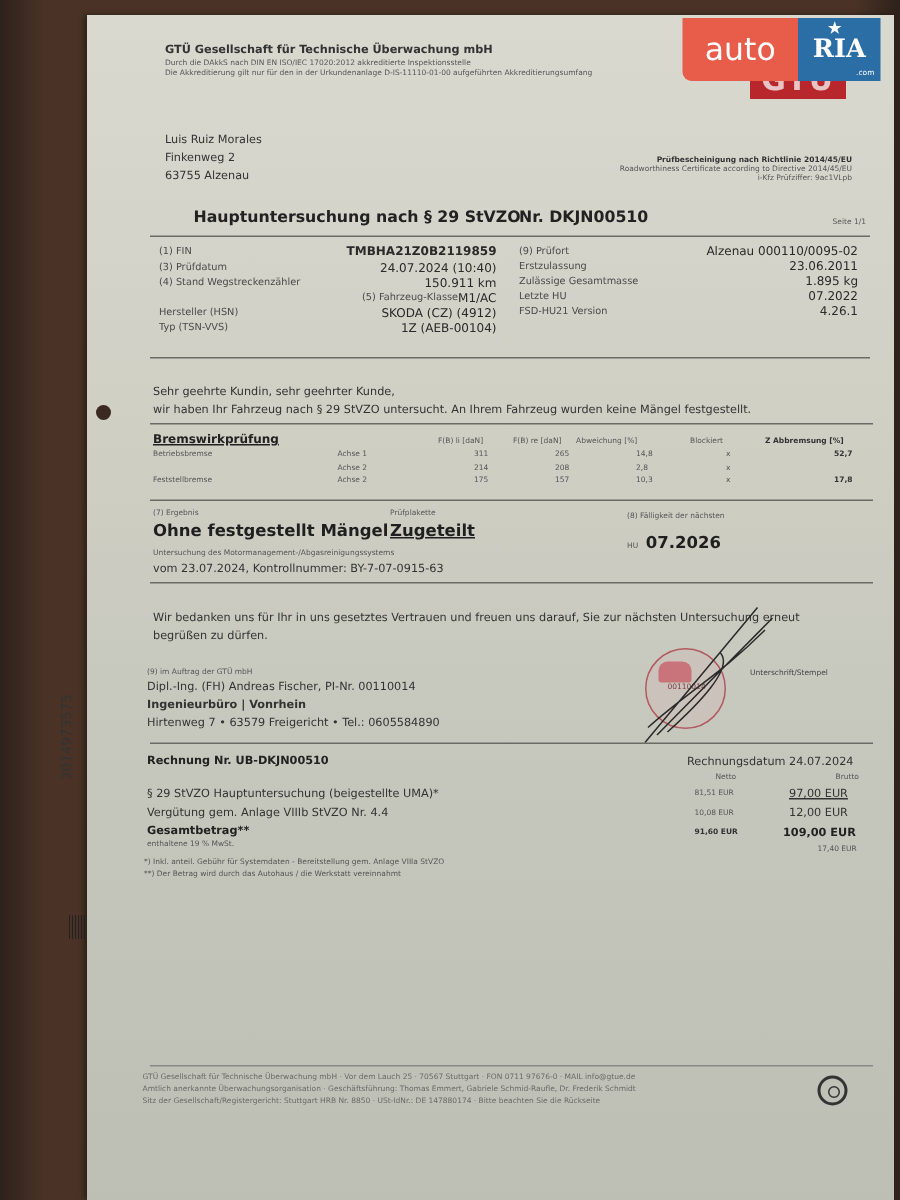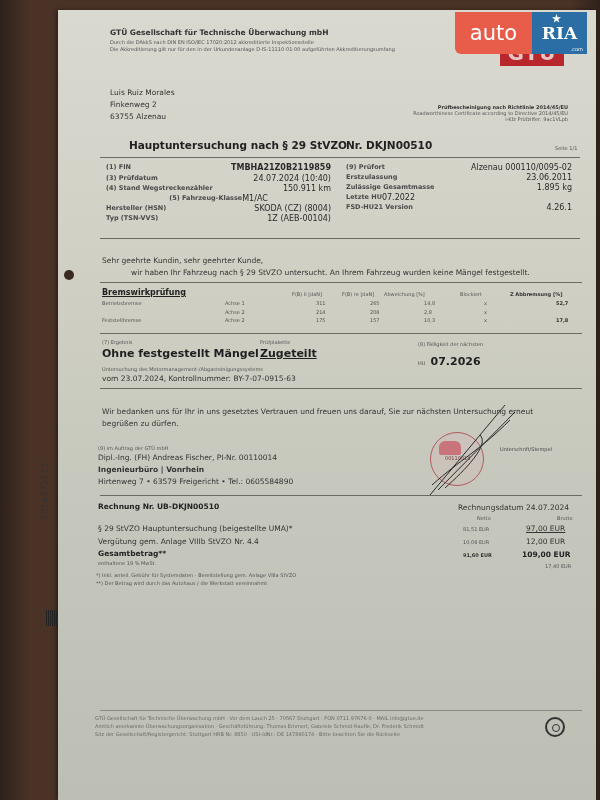--- a/index.html
+++ b/index.html
@@ -5,21 +5,21 @@
   * { box-sizing: border-box; margin: 0; padding: 0; }
   html, body { width: 600px; height: 800px; overflow: hidden; background: #3a2a22; }
   body { font-family: "DejaVu Sans", sans-serif; color: #2b2b2b; position: relative; }
   .bg-top { position: absolute; left: 0; top: 0; width: 600px; height: 800px;
     background: linear-gradient(90deg, #2e211b 0%, #4a3326 5%, #4a3326 95%, #2e211b 100%); }
   .paper { position: absolute; left: 58px; top: 10px; width: 538px; height: 790px;
     background: linear-gradient(180deg, #d9d9d0 0%, #cfcfc4 35%, #c7c8bd 60%, #bdbfb4 100%);
     box-shadow: -2px 0 4px rgba(0,0,0,0.4); }
   .abs { position: absolute; }
   .tiny { font-size: 5px; color: #555; }
-  .small { font-size: 6.5px; color: #4a4a4a; font-weight: bold; }
+  .small { font-size: 6.5px; color: #4a4a4a; }
   .norm { font-size: 7.5px; color: #333; }
   .val { font-size: 8px; color: #2a2a2a; text-align: right; }
   .bold { font-weight: bold; }
   .hr { position: absolute; left: 100px; height: 1px; background: #6b6b66; }
   .gtu-title { left: 110px; top: 28px; font-size: 7.5px; font-weight: bold; color: #333; }
   .logo-gtu { position: absolute; left: 500px; top: 38px; width: 64px; height: 28px;
     background: #b7272c; border-radius: 10px 10px 0 0; color: #e8c4c4; font-weight: bold;
     font-size: 20px; text-align: center; line-height: 30px; letter-spacing: 1px; }
   .autoria { position: absolute; left: 455px; top: 12px; display: flex; height: 42px; }
   .autoria .auto { background: #e85c4a; color: #fff; font-size: 21px; width: 77px;
@@ -90,60 +90,60 @@
       <span class="val bold">TMBHA21Z0B2119859</span>
   </div>
   <div style="display:flex;justify-content:space-between;height:10px;">
     <span class="small">(3) Prüfdatum</span>
       <span class="val">24.07.2024 (10:40)</span>
   </div>
   <div style="display:flex;justify-content:space-between;height:10px;">
     <span class="small">(4) Stand Wegstreckenzähler</span>
       <span class="val">150.911 km</span>
   </div>
-  <div style="display:flex;justify-content:center;height:10px;">
+  <div style="display:flex;justify-content:flex-end;height:10px;">
     <span class="small">(5) Fahrzeug-Klasse</span>
       <span class="val">M1/AC</span>
   </div>
   <div style="display:flex;justify-content:space-between;height:10px;">
     <span class="small">Hersteller (HSN)</span>
-      <span class="val">SKODA (CZ) (8004)</span>
+      <span class="val">SKODA (CZ) (4912)</span>
   </div>
   <div style="display:flex;justify-content:space-between;height:10px;">
     <span class="small">Typ (TSN-VVS)</span>
       <span class="val">1Z (AEB-00104)</span>
   </div>
 </div>
 
 <div class="abs" style="left:346px;top:163px;width:226px;">
   <div style="display:flex;justify-content:space-between;height:10px;">
     <span class="small">(9) Prüfort</span>
       <span class="val">Alzenau 000110/0095-02</span>
   </div>
   <div style="display:flex;justify-content:space-between;height:10px;">
     <span class="small">Erstzulassung</span>
       <span class="val">23.06.2011</span>
   </div>
   <div style="display:flex;justify-content:space-between;height:10px;">
     <span class="small">Zulässige Gesamtmasse</span>
       <span class="val">1.895 kg</span>
   </div>
-  <div style="display:flex;justify-content:flex-start;height:10px;">
+  <div style="display:flex;justify-content:space-between;height:10px;">
     <span class="small">Letzte HU</span>
       <span class="val">07.2022</span>
   </div>
   <div style="display:flex;justify-content:space-between;height:10px;">
     <span class="small">FSD-HU21 Version</span>
       <span class="val">4.26.1</span>
   </div>
 </div>
 <div class="hr" style="top:238px;width:480px;"></div>
 
 <div class="abs norm" style="left:102px;top:256px;">Sehr geehrte Kundin, sehr geehrter Kunde,</div>
-<div class="abs norm" style="left:102px;top:268px;margin-left:29px;">wir haben Ihr Fahrzeug nach § 29 StVZO untersucht. An Ihrem Fahrzeug wurden keine Mängel festgestellt.</div>
+<div class="abs norm" style="left:102px;top:268px;">wir haben Ihr Fahrzeug nach § 29 StVZO untersucht. An Ihrem Fahrzeug wurden keine Mängel festgestellt.</div>
 <div class="hr" style="top:282px;width:482px;"></div>
 
 <div class="abs bold" style="left:102px;top:288px;font-size:8px;color:#222;text-decoration:underline;">Bremswirkprüfung</div>
 <div class="abs tiny" style="left:292px;top:291px;">F(B) li [daN]</div>
 <div class="abs tiny" style="left:342px;top:291px;">F(B) re [daN]</div>
 <div class="abs tiny" style="left:384px;top:291px;">Abweichung [%]</div>
 <div class="abs tiny" style="left:460px;top:291px;">Blockiert</div>
 <div class="abs tiny bold" style="left:510px;top:291px;color:#333;">Z Abbremsung [%]</div>
 
 <div class="abs tiny" style="left:102px;top:300px;">Betriebsbremse</div>

